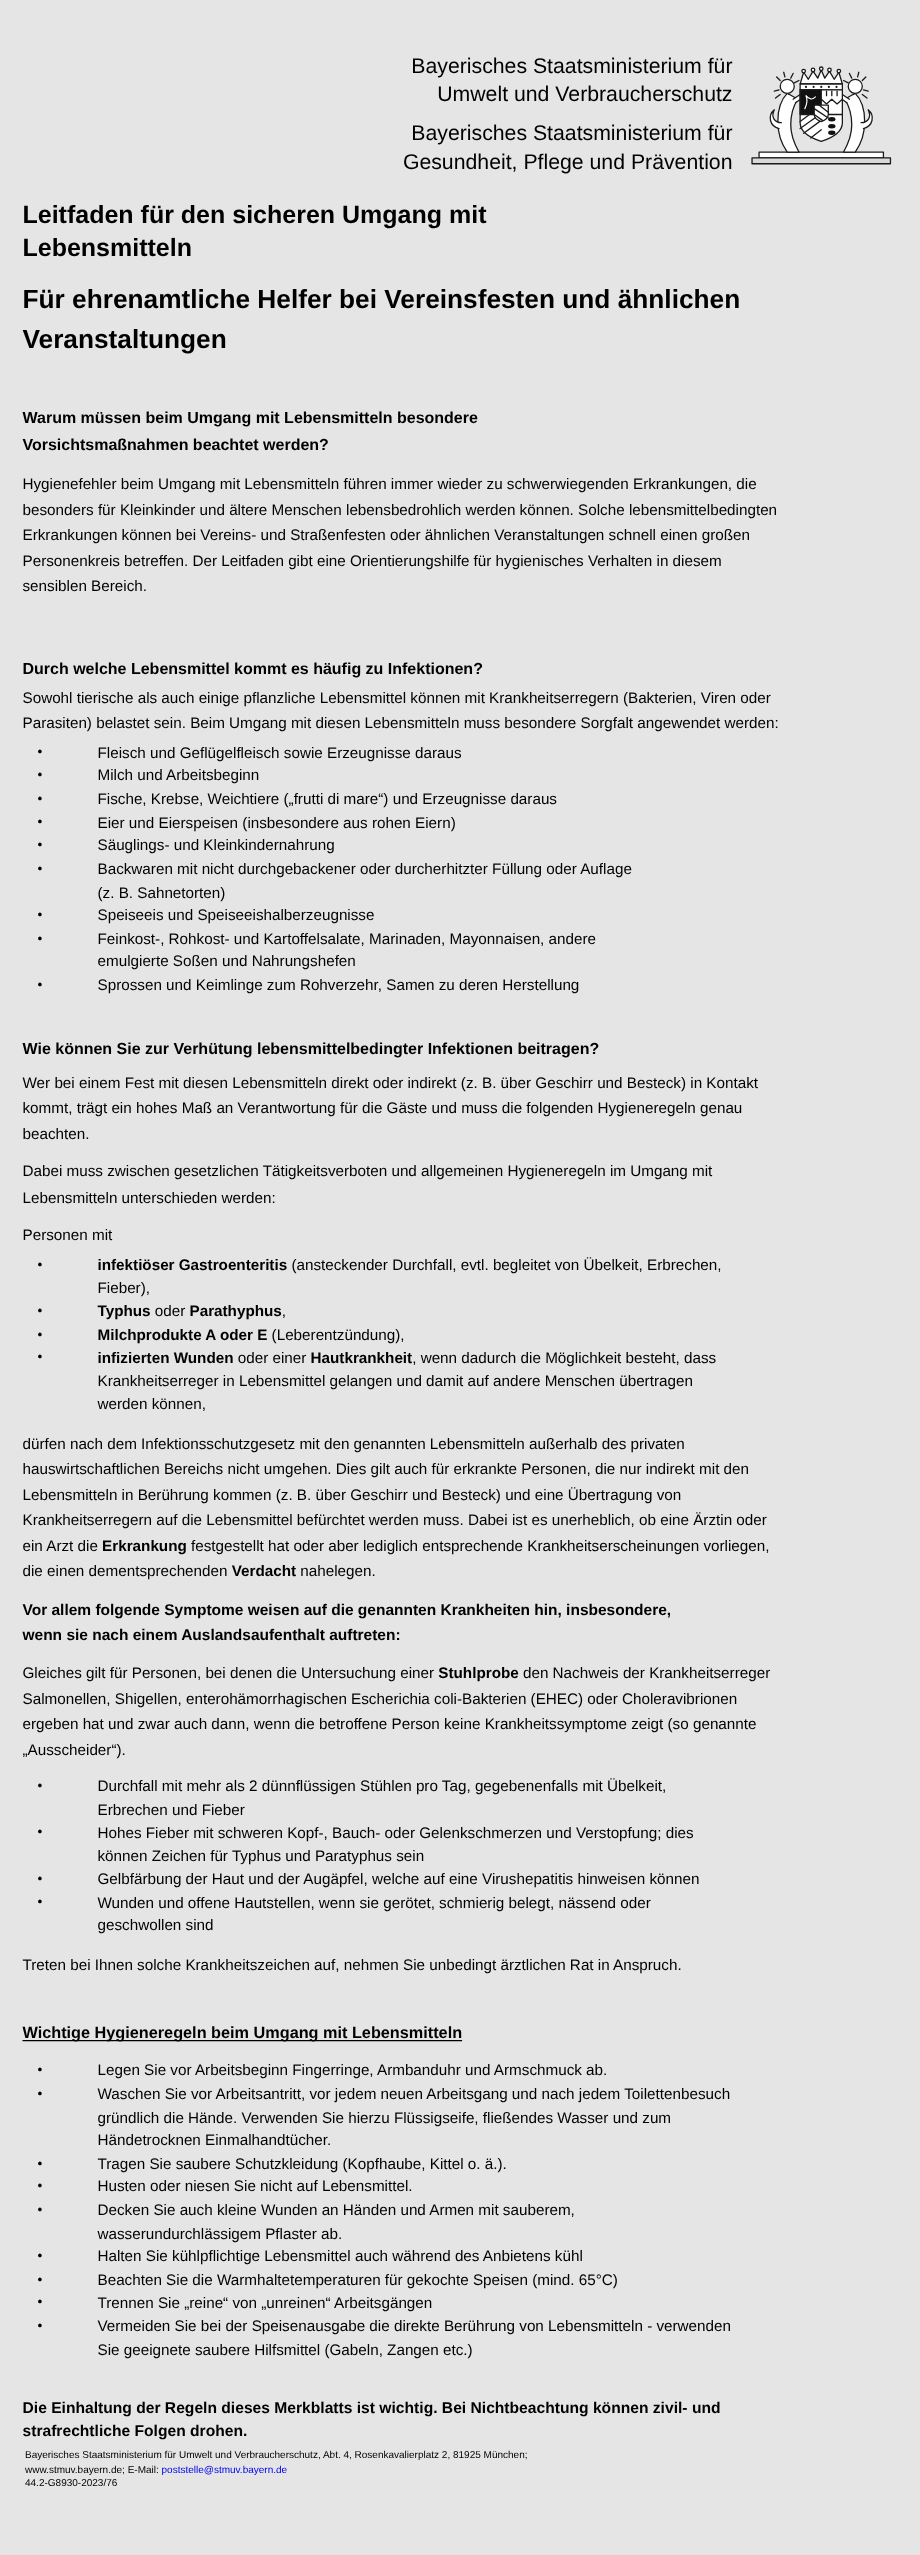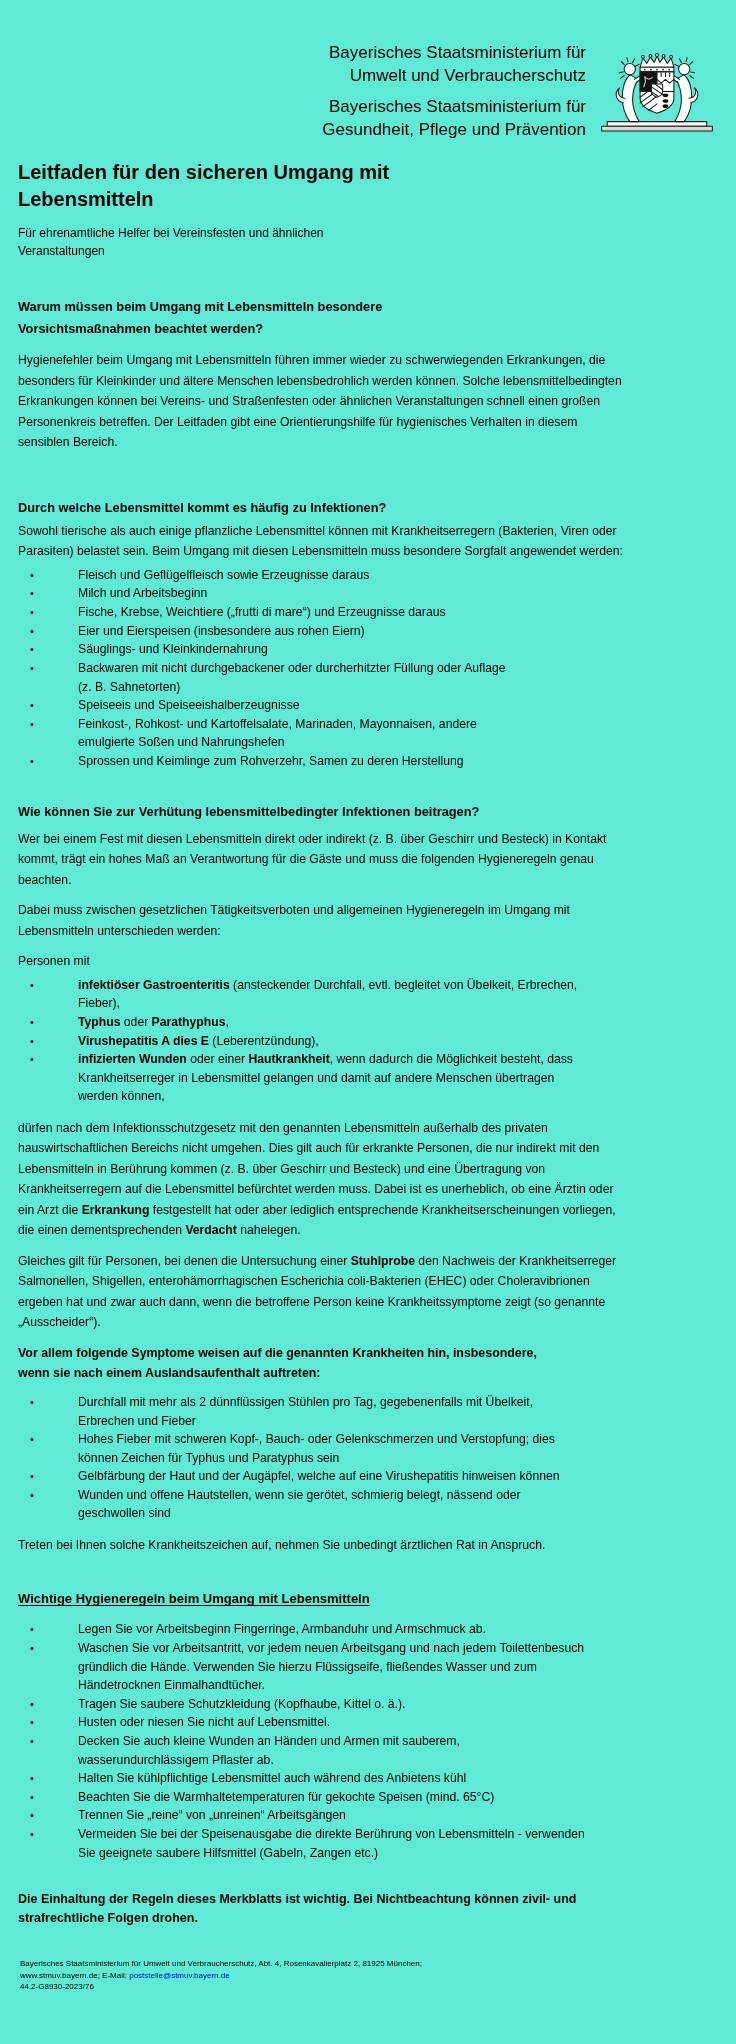--- a/index.html
+++ b/index.html
@@ -1,34 +1,34 @@
 <!DOCTYPE html>
 <html lang="de"><head>
 <meta charset="utf-8">
 <style>
   html,body{margin:0;padding:0;background:#fff;}
   .page{
     position:relative;
     width:736px;height:2044px;
-    background:#5eead4;color:#000;
+    background:#e5e5e5;color:#000;
     font-family:"Liberation Sans",sans-serif;
     box-sizing:border-box;
     padding:30px 18px 0 18px;
     overflow:hidden;
   }
   
   .hdr{display:flex;align-items:flex-start;justify-content:flex-end;}
   .hdr-text{text-align:right;font-size:17px;line-height:1.33;margin-right:10px;padding-top:12px;}
   .ministry{white-space:pre-line;}
   .ministry + .ministry{margin-top:9px;}
   .arms{width:122px;height:90px;flex:none;margin-top:18px;}
   .arms svg{display:block;}
   
   .title{font-size:20px;font-weight:bold;line-height:1.32;margin:18px 0 0 0;white-space:pre-line;}
-  .subtitle{font-size:12px;font-weight:normal;line-height:1.5;margin:12px 0 0 0;white-space:pre-line;}
+  .subtitle{font-size:21px;font-weight:bold;line-height:1.5;margin:12px 0 0 0;white-space:pre-line;}
   
   .content{width:606px;}
   h3{margin:0;}
   .qhead{font-size:12.8px;font-weight:bold;line-height:1.72;white-space:pre-line;}
   .uhead{font-size:13px;font-weight:bold;line-height:1.6;text-decoration:underline;text-underline-offset:2px;}
   .para{font-size:12.2px;line-height:1.68;margin:10px 0;}
   p{margin:0;}
   .lead{font-weight:bold;font-size:12.4px;white-space:pre-line;line-height:1.62;}
   .closing{font-weight:bold;font-size:12.5px;line-height:1.5;margin-top:28px;}
   .b{font-weight:bold;}
@@ -176,33 +176,33 @@
           <span class="dot">•</span>
           <span class="li-text"><span class="b">infektiöser Gastroenteritis</span> (ansteckender Durchfall, evtl. begleitet von Übelkeit, Erbrechen,
 Fieber),</span>
         </div>
         <div class="li">
           <span class="dot">•</span>
           <span class="li-text"><span class="b">Typhus</span> oder <span class="b">Parathyphus</span>,</span>
         </div>
         <div class="li">
           <span class="dot">•</span>
-          <span class="li-text"><span class="b">Virushepatitis A dies E</span> (Leberentzündung),</span>
+          <span class="li-text"><span class="b">Milchprodukte A oder E</span> (Leberentzündung),</span>
         </div>
         <div class="li">
           <span class="dot">•</span>
           <span class="li-text"><span class="b">infizierten Wunden</span> oder einer <span class="b">Hautkrankheit</span>, wenn dadurch die Möglichkeit besteht, dass
 Krankheitserreger in Lebensmittel gelangen und damit auf andere Menschen übertragen
 werden können,</span>
         </div>
       </div>
     <p class="para">dürfen nach dem Infektionsschutzgesetz mit den genannten Lebensmitteln außerhalb des privaten hauswirtschaftlichen Bereichs nicht umgehen. Dies gilt auch für erkrankte Personen, die nur indirekt mit den Lebensmitteln in Berührung kommen (z. B. über Geschirr und Besteck) und eine Übertragung von Krankheitserregern auf die Lebensmittel befürchtet werden muss. Dabei ist es unerheblich, ob eine Ärztin oder ein Arzt die <span class="b">Erkrankung</span> festgestellt hat oder aber lediglich entsprechende Krankheitserscheinungen vorliegen, die einen dementsprechenden <span class="b">Verdacht</span> nahelegen.</p>
-    <p class="para">Gleiches gilt für Personen, bei denen die Untersuchung einer <span class="b">Stuhlprobe</span> den Nachweis der Krankheitserreger Salmonellen, Shigellen, enterohämorrhagischen Escherichia coli-Bakterien (EHEC) oder Choleravibrionen ergeben hat und zwar auch dann, wenn die betroffene Person keine Krankheitssymptome zeigt (so genannte „Ausscheider“).</p>
     <p class="para lead">Vor allem folgende Symptome weisen auf die genannten Krankheiten hin, insbesondere,
 wenn sie nach einem Auslandsaufenthalt auftreten:</p>
+    <p class="para">Gleiches gilt für Personen, bei denen die Untersuchung einer <span class="b">Stuhlprobe</span> den Nachweis der Krankheitserreger Salmonellen, Shigellen, enterohämorrhagischen Escherichia coli-Bakterien (EHEC) oder Choleravibrionen ergeben hat und zwar auch dann, wenn die betroffene Person keine Krankheitssymptome zeigt (so genannte „Ausscheider“).</p>
     <div class="list">
         <div class="li">
           <span class="dot">•</span>
           <span class="li-text">Durchfall mit mehr als 2 dünnflüssigen Stühlen pro Tag, gegebenenfalls mit Übelkeit,
 Erbrechen und Fieber</span>
         </div>
         <div class="li">
           <span class="dot">•</span>
           <span class="li-text">Hohes Fieber mit schweren Kopf-, Bauch- oder Gelenkschmerzen und Verstopfung; dies
 können Zeichen für Typhus und Paratyphus sein</span>

